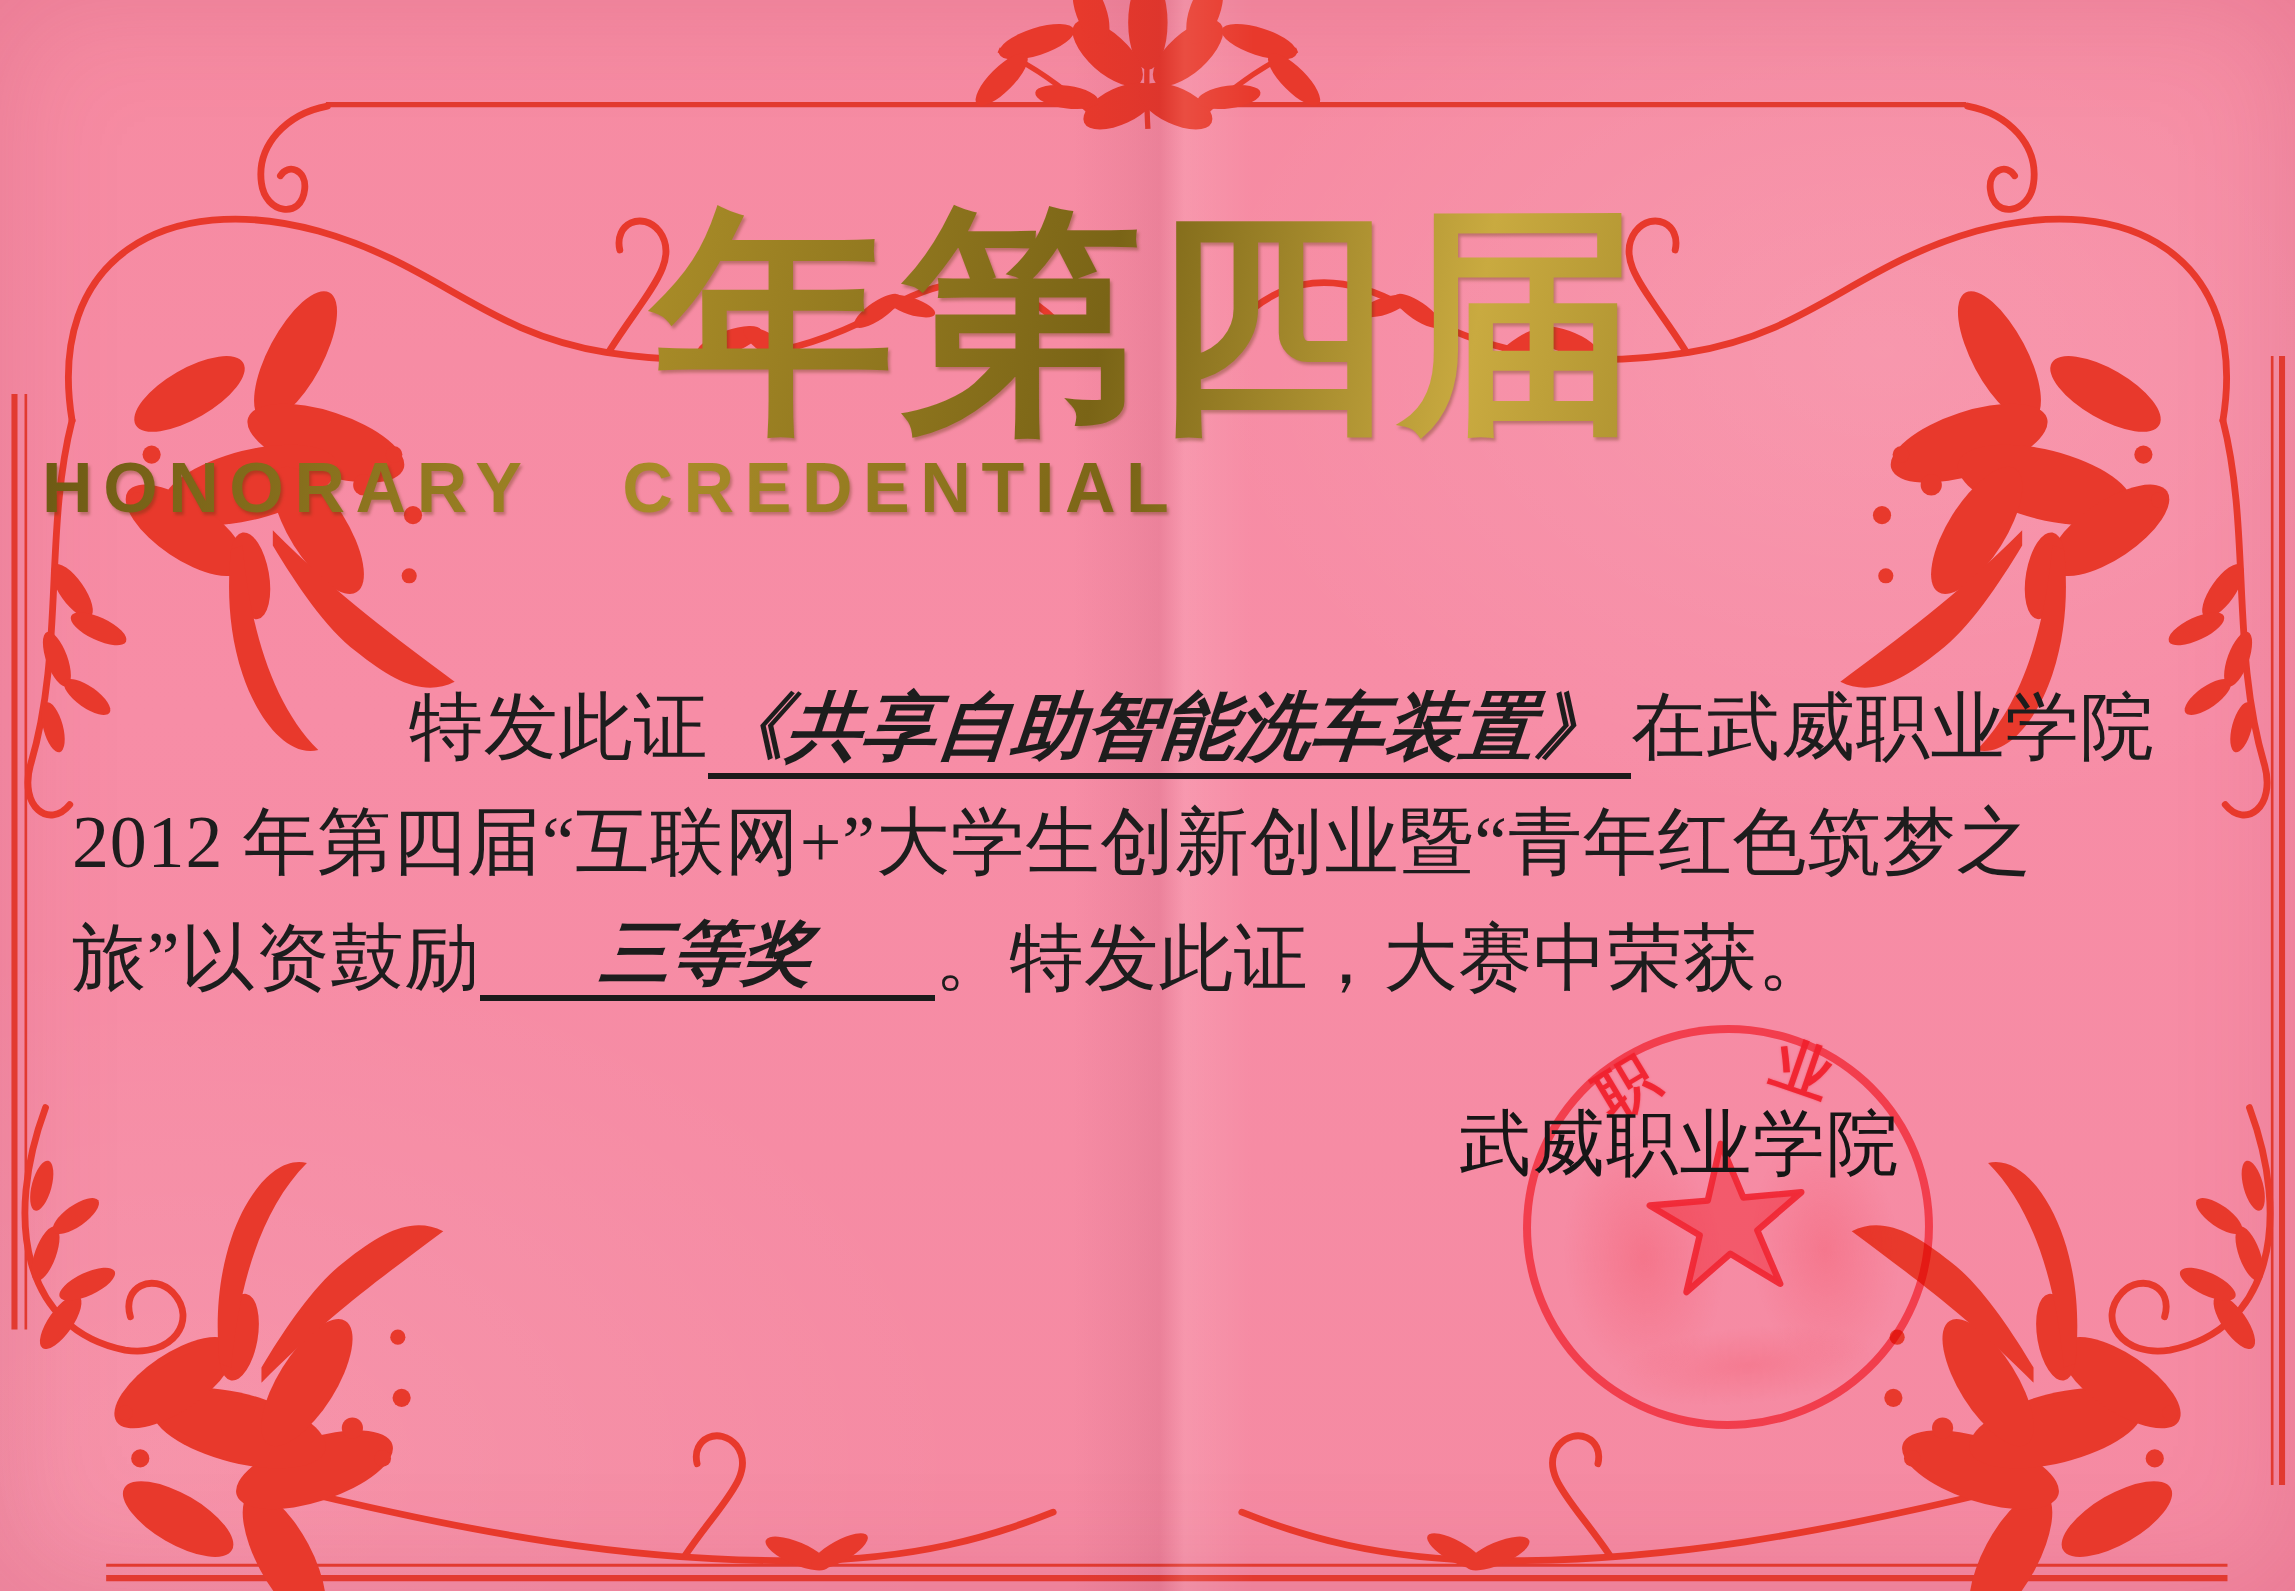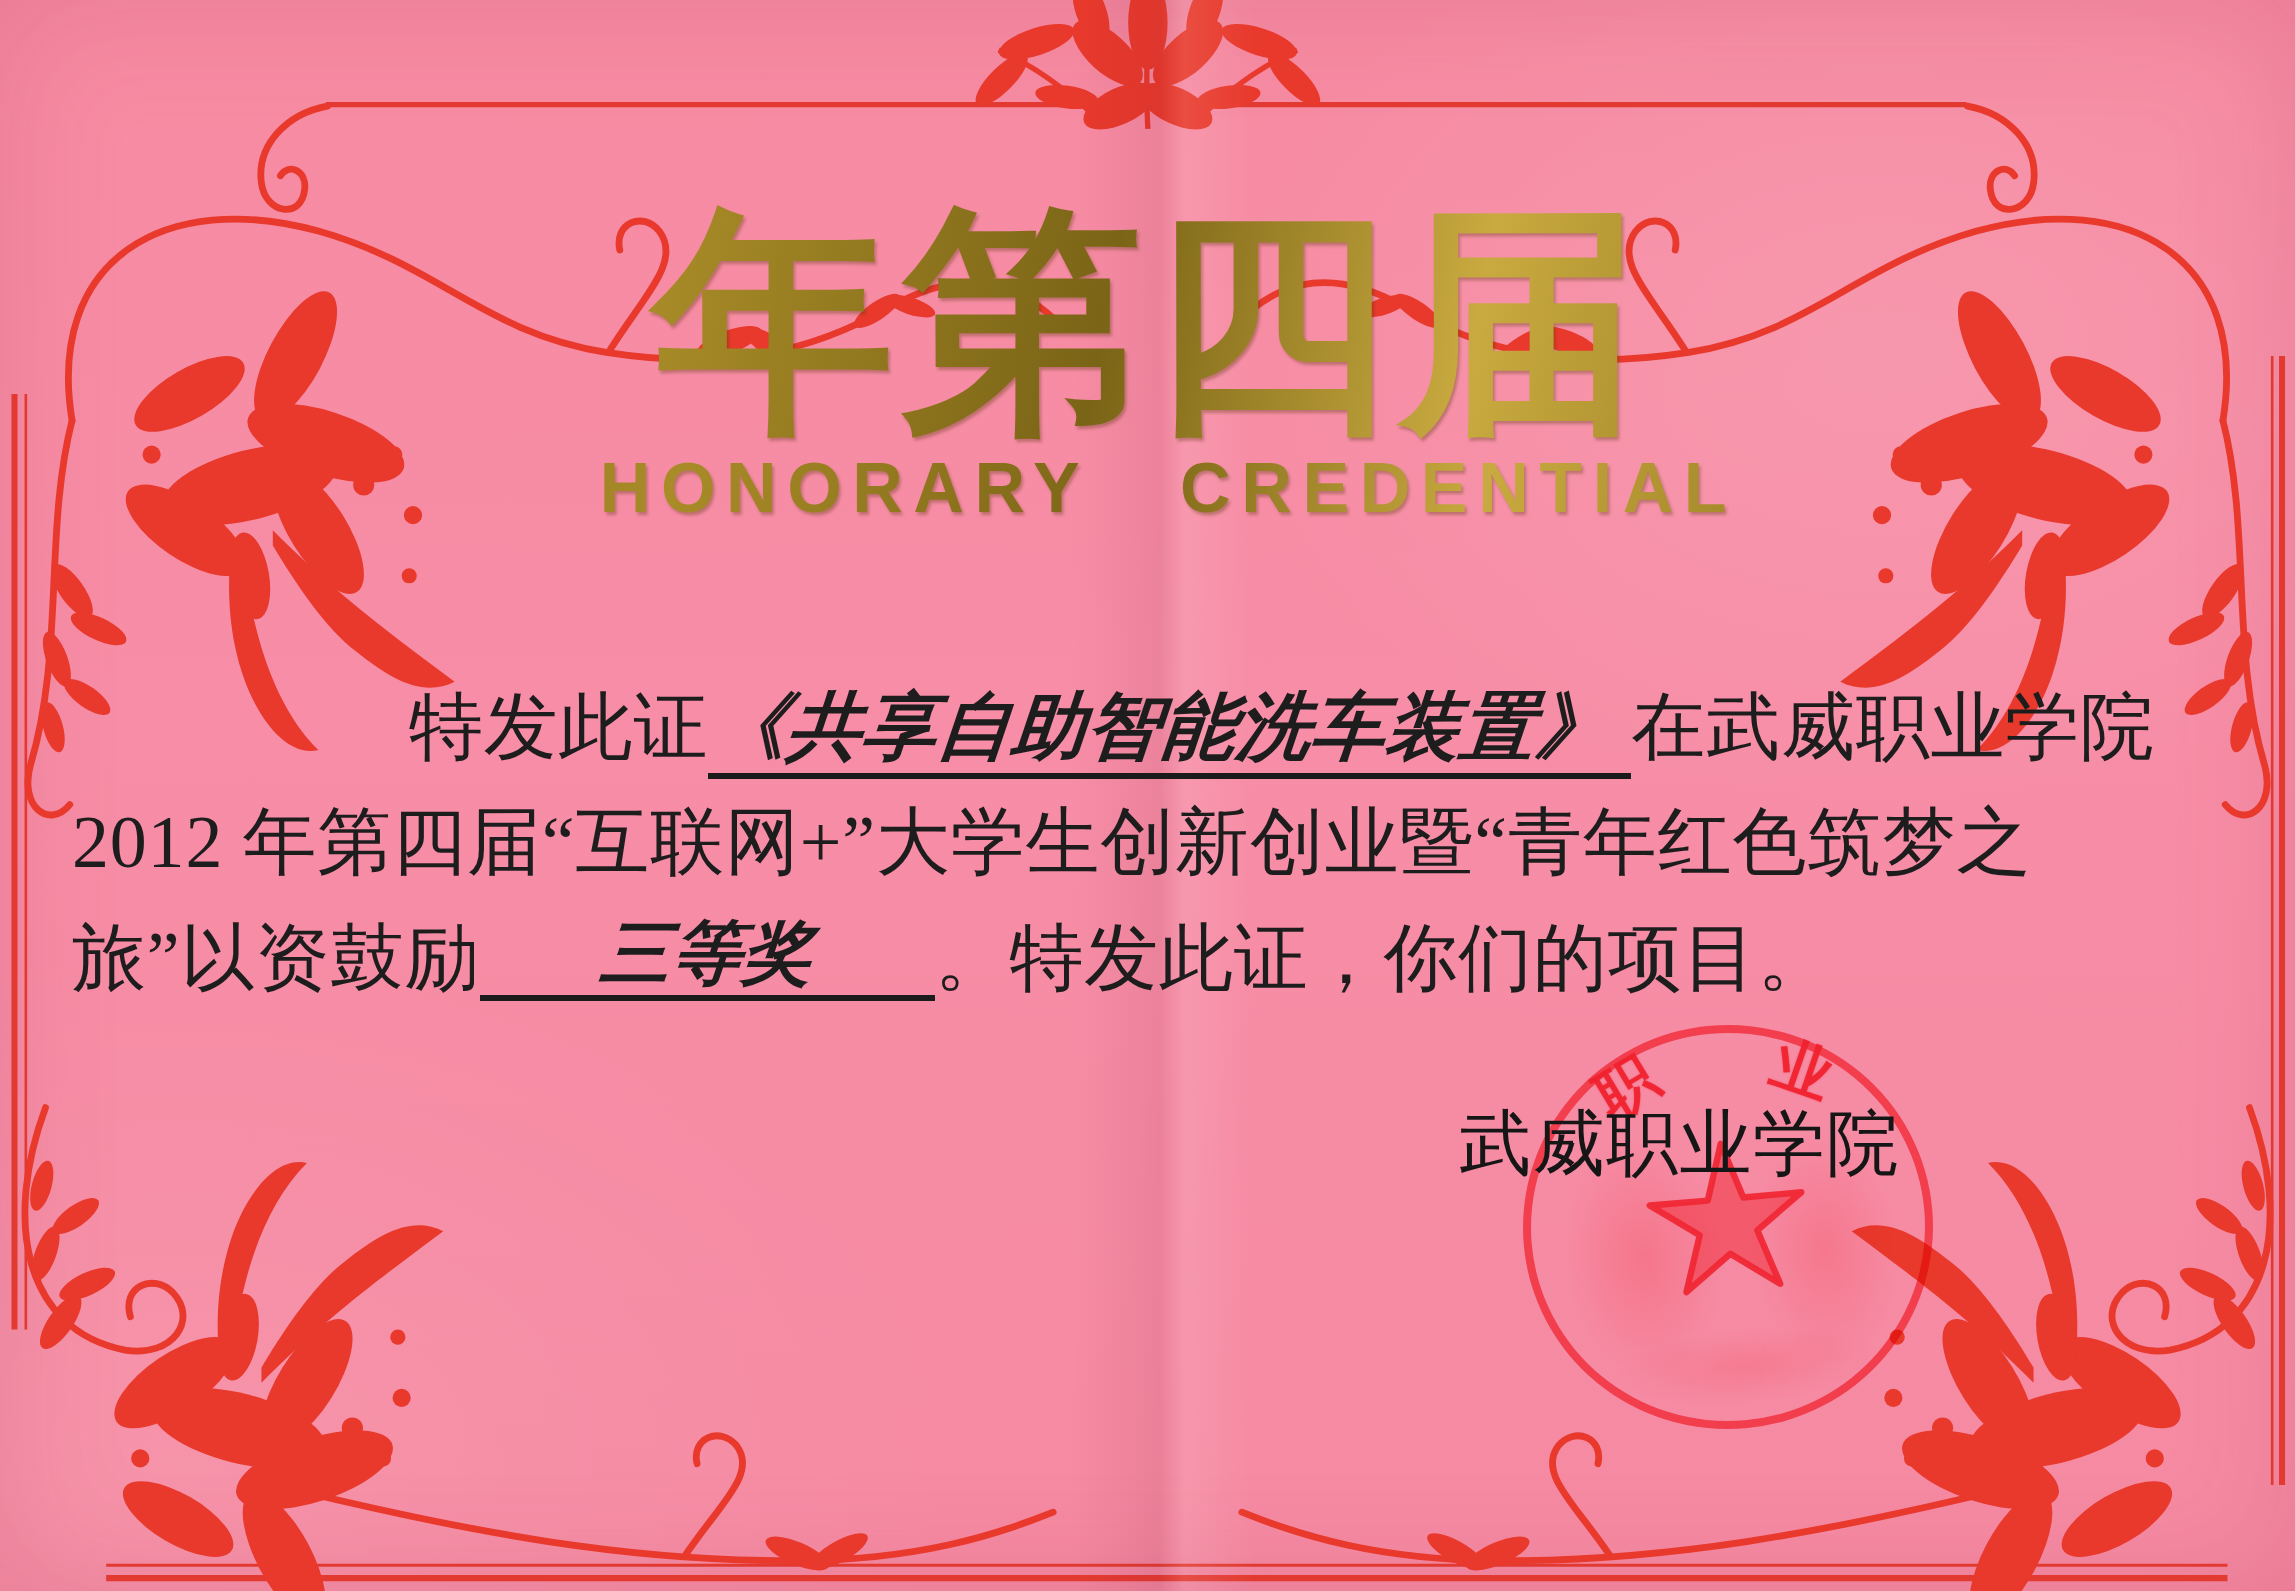--- a/index.html
+++ b/index.html
@@ -25,21 +25,21 @@
     -webkit-background-clip:text;background-clip:text;color:transparent;
     filter:drop-shadow(2.3px 3px 1.5px rgba(90,55,10,0.35));
   }
   .title{
     position:absolute;left:0;right:0;top:203px;margin-left:6px;
     text-align:center;font-size:241px;line-height:1;font-weight:900;
     letter-spacing:7.6px;white-space:nowrap;
   }
   .subtitle{
     position:absolute;left:0;right:0;top:453px;margin-left:42px;
-    text-align:center;font-size:70px;line-height:1;font-weight:700;
+    font-size:70px;line-height:1;font-weight:700;
     font-family:"Liberation Sans","DejaVu Sans",sans-serif;
     letter-spacing:10.6px;word-spacing:61px;white-space:nowrap;
   }
   .recipients{
     position:absolute;left:294px;top:530px;
     font-size:64px;line-height:1.1;color:#1d1d1d;letter-spacing:3px;white-space:nowrap;
   }
   .bodyline{
     position:absolute;color:#1d1d1d;font-size:74px;line-height:1.15;
     letter-spacing:0.8px;white-space:nowrap;
@@ -190,19 +190,19 @@
 
   <div class="title gold">年第四届</div>
   <div class="subtitle gold">HONORARY CREDENTIAL</div>
 
 
   <div class="bodyline line1">
     <span>特发此证</span><span class="underlined"><span class="hand">《共享自助智能洗车装置》</span></span><span>在武威职业学院</span>
   </div>
   <div class="bodyline line2">2012 年第四届“互联网+”大学生创新创业暨“青年红色筑梦之</div>
   <div class="bodyline line3">
-    <span>旅”以资鼓励</span><span class="award-slot"><span class="hand" style="font-size:70px;">三等奖</span></span><span>。特发此证，你们的项目。</span>
+    <span>旅”以资鼓励</span><span class="award-slot"><span class="hand" style="font-size:70px;">三等奖</span></span><span>。特发此证，大赛中荣获。</span>
   </div>
 
   <div class="issuer">武威职业学院</div>
 
 </div>
 
 
 </body></html>

